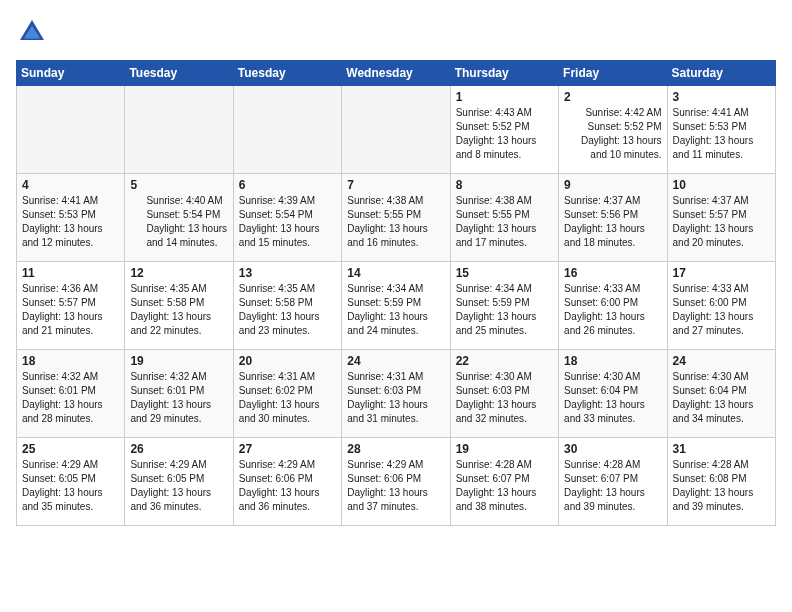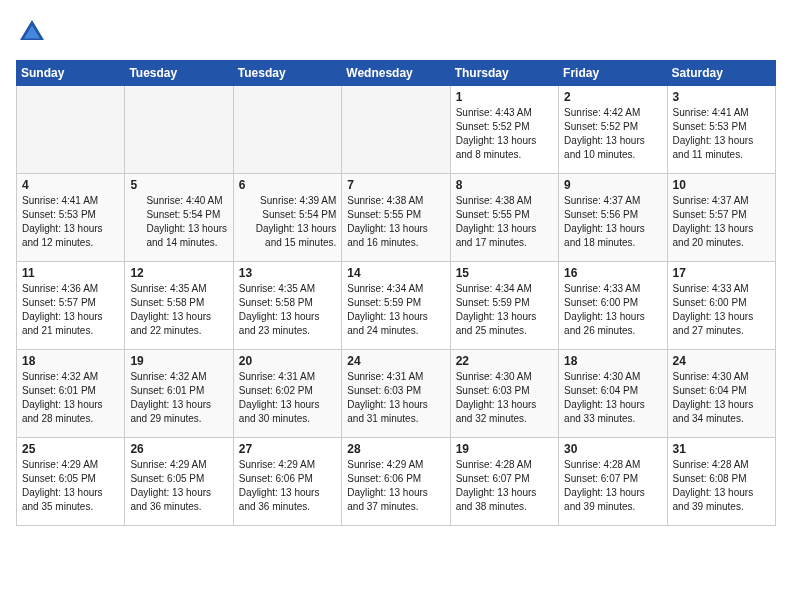--- a/index.html
+++ b/index.html
@@ -130,21 +130,21 @@
         <td class="empty"></td>
         <td>
           <div class="day-num">1</div>
           <div class="day-info" style="white-space: pre-line;">Sunrise: 4:43 AM
 Sunset: 5:52 PM
 Daylight: 13 hours
 and 8 minutes.</div>
         </td>
         <td>
           <div class="day-num">2</div>
-          <div class="day-info" style="white-space: pre-line;">Sunrise: 4:42 AM
+          <div class="day-info" style="white-space: pre-line; text-align: right;">Sunrise: 4:42 AM
 Sunset: 5:52 PM
 Daylight: 13 hours
 and 10 minutes.</div>
         </td>
         <td>
           <div class="day-num">3</div>
           <div class="day-info" style="white-space: pre-line;">Sunrise: 4:41 AM
 Sunset: 5:53 PM
 Daylight: 13 hours
 and 11 minutes.</div>
@@ -160,21 +160,21 @@
         </td>
         <td>
           <div class="day-num">5</div>
           <div class="day-info" style="white-space: pre-line; margin-left: 16px;">Sunrise: 4:40 AM
 Sunset: 5:54 PM
 Daylight: 13 hours
 and 14 minutes.</div>
         </td>
         <td>
           <div class="day-num">6</div>
-          <div class="day-info" style="white-space: pre-line; text-align: right;">Sunrise: 4:39 AM
+          <div class="day-info" style="white-space: pre-line;">Sunrise: 4:39 AM
 Sunset: 5:54 PM
 Daylight: 13 hours
 and 15 minutes.</div>
         </td>
         <td>
           <div class="day-num">7</div>
           <div class="day-info" style="white-space: pre-line;">Sunrise: 4:38 AM
 Sunset: 5:55 PM
 Daylight: 13 hours
 and 16 minutes.</div>

